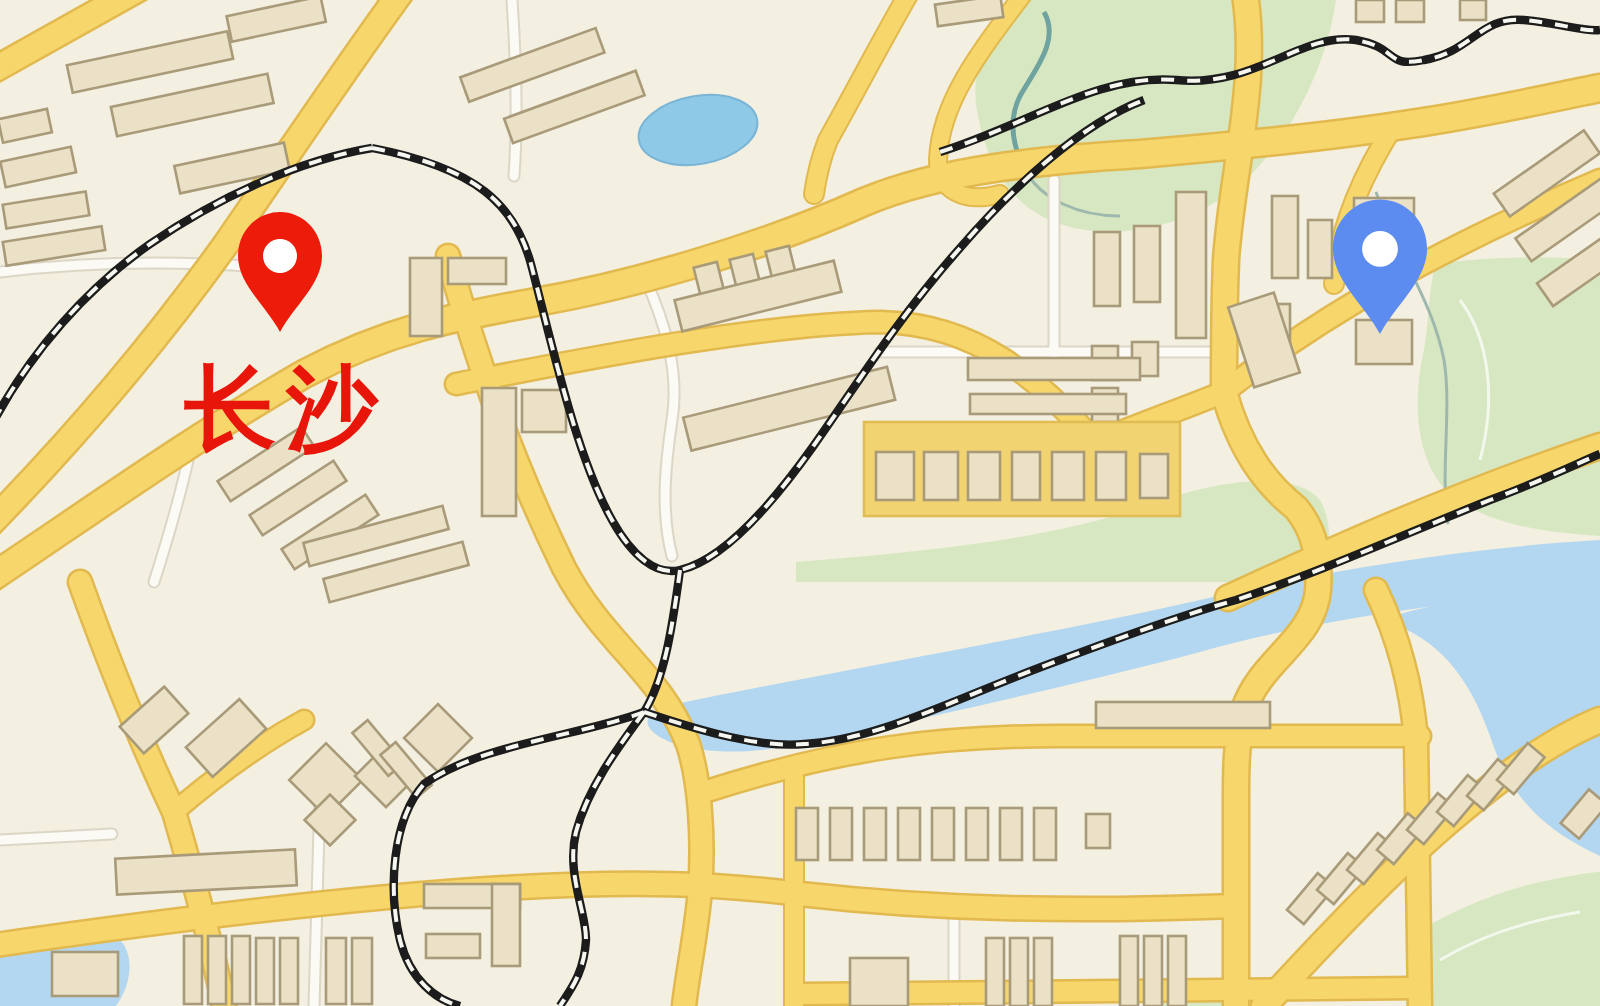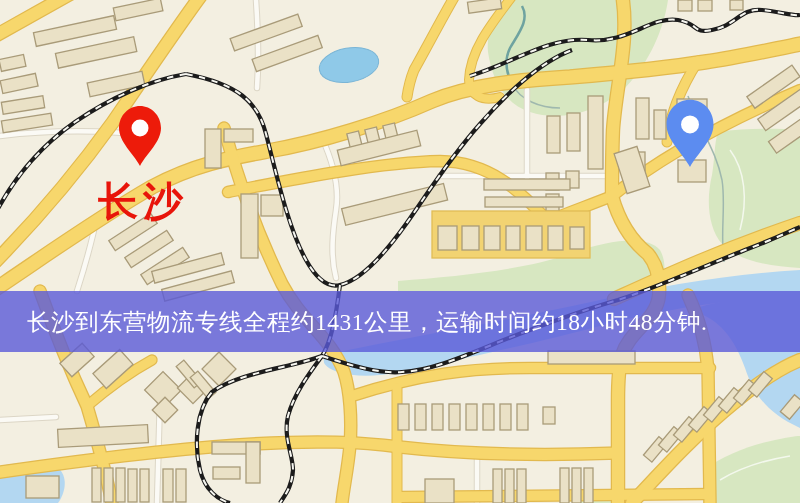--- a/index.html
+++ b/index.html
@@ -13,21 +13,21 @@
   .rail-base{fill:none;stroke:var(--railway-dark,#1c1c1c);stroke-width:4.2;stroke-linecap:butt;}
   .rail-dash{fill:none;stroke:#f6f6f0;stroke-width:2;stroke-dasharray:6.5 6.5;}
   .bld{fill:#eae1c6;stroke:#a99b79;stroke-width:1.3;}
   .park{fill:var(--park-green,#d7e7c1);}
   .water{fill:var(--water-blue,#b3d7f1);}
   .banner{position:absolute;left:0;top:291px;width:800px;height:61px;display:flex;align-items:center;}
   .banner::before{content:"";position:absolute;inset:0;background:var(--banner-bg,#5a5ad8);opacity:.8;}
   .banner-text{position:relative;padding-left:27px;color:var(--banner-text,#fff);
                font-size:23.5px;font-family:"Liberation Serif",serif;letter-spacing:.5px;white-space:nowrap;}
   .place-label{position:absolute;transform:translateX(-50%);font-family:"Liberation Serif",serif;
-               font-weight:bold;font-size:40px;line-height:1;letter-spacing:5px;white-space:nowrap;}
+               font-weight:bold;font-size:46px;line-height:1;letter-spacing:5px;white-space:nowrap;}
   .origin-label{left:143px;top:182px;color:var(--origin-label,#e8150a);}
   .dest-label{left:695px;top:180px;color:var(--destination-label,#2531e3);}
 </style>
 </head>
 <body>
 
 <div class="stage">
   <svg class="map" width="800" height="503" viewBox="0 0 800 503">
     <defs>
       <path id="r1" d="M-5,36 L70,-6"></path>
@@ -288,16 +288,13 @@
     </g>
 
     <g transform="translate(690,167) scale(1.12)">
       <path d="M0,0 C-7,-13 -21,-24 -21,-38 C-21,-51 -11,-60 0,-60 C11,-60 21,-51 21,-38 C21,-24 7,-13 0,0 Z" style="fill:var(--destination-pin,#5c8cf0)"></path>
       <circle cx="0" cy="-38" r="8" fill="#ffffff"></circle>
     </g>
   </svg>
 
   <div class="place-label origin-label">长沙</div>
 
-  <div class="banner">
-    <span class="banner-text">长沙到东营物流专线全程约1431公里，运输时间约18小时48分钟.</span>
-  </div>
 </div>
 
 </body></html>

